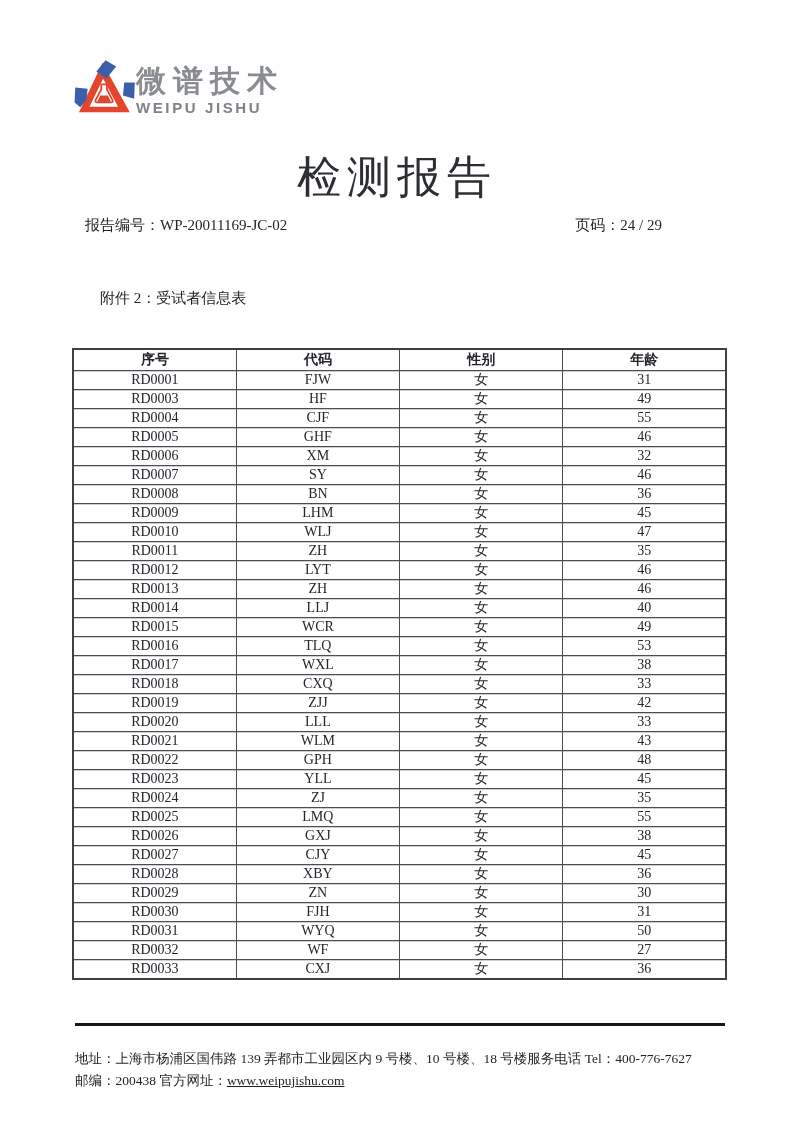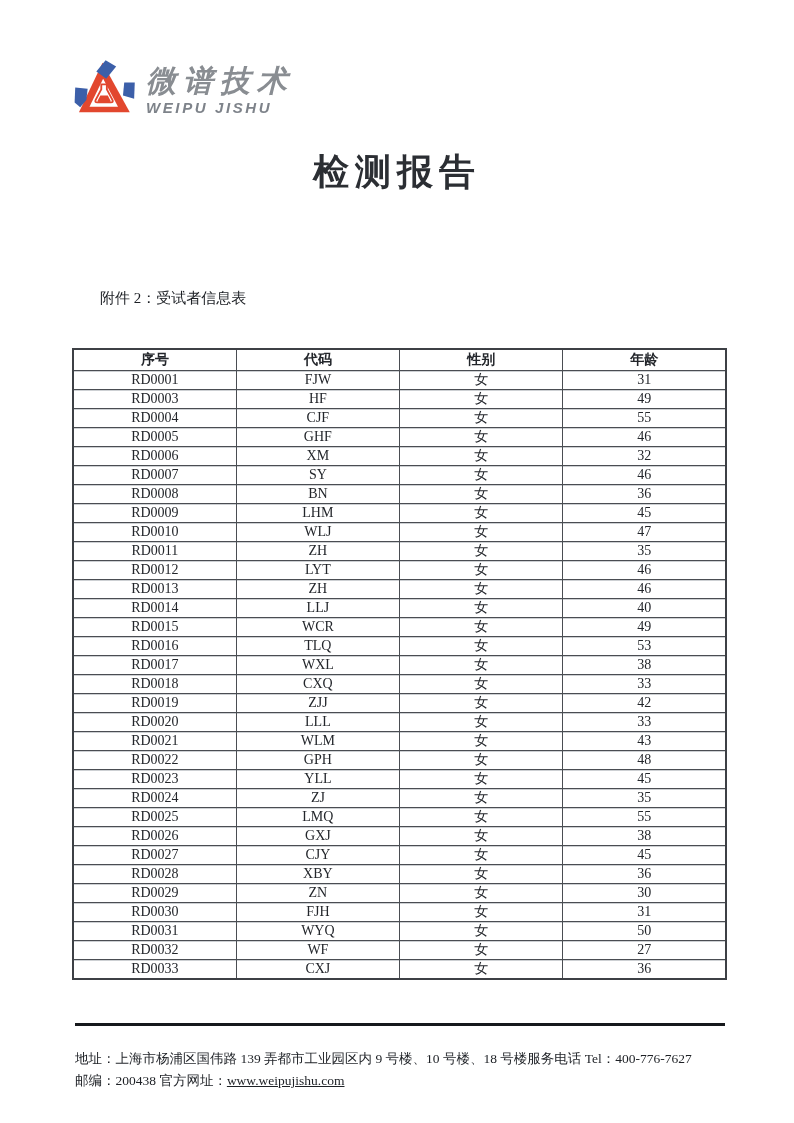--- a/index.html
+++ b/index.html
@@ -7,39 +7,39 @@
     position: relative;
     width: 794px; height: 1123px;
     margin: 0 auto;
     background: #ffffff;
     font-family: "Liberation Serif", serif;
     color: #1f1f1f;
     overflow: hidden;
   }
 
   
-  .logo { position: absolute; top: 58px; left: 74px; display: flex; align-items: center; gap: 10px; font-style: italic; }
+  .logo { position: absolute; top: 58px; left: 74px; display: flex; align-items: center; gap: 0; }
   .logo-icon { width: 62px; height: 64px; flex: 0 0 auto; }
   .logo-text { display: flex; flex-direction: column; }
   .logo-cn {
     font-family: "Liberation Sans", sans-serif;
     font-size: 30px; font-weight: bold; letter-spacing: 7px;
     color: #898d92; line-height: 1.1; white-space: nowrap;
   }
   .logo-en {
     font-family: "Liberation Sans", sans-serif;
     font-size: 15px; font-weight: bold; letter-spacing: 2.6px;
     color: #7e838a; line-height: 1.2; margin-top: 2px; white-space: nowrap;
   }
 
   
   .doc-title {
     position: absolute; top: 148px; left: 0; width: 100%;
     text-align: center;
-    font-size: 36px; font-weight: bold; letter-spacing: 6px;
+    font-size: 44px; font-weight: normal; letter-spacing: 6px;
     color: #2b2e33; margin: 0;
   }
 
   
   .meta-row {
     position: absolute; top: 216px; left: 85px; width: 577px;
     display: flex; justify-content: space-between;
     font-size: 15px; color: #22252a;
   }
 
@@ -96,20 +96,28 @@
       <path d="M42.5,59 l-4,7.5 q-1.5,3 1.5,3 h17 q3,0 1.5,-3 l-4,-7.5 z" fill="#e2472e"></path>
     </svg>
     <div class="logo-text">
       <div class="logo-cn">微谱技术</div>
       <div class="logo-en">WEIPU JISHU</div>
     </div>
   </div>
 
   <h1 class="doc-title">检测报告</h1>
 
+  <div class="meta-row">
+    <div>
+      <span>报告编号：</span><span>WP-20011169-JC-02</span>
+    </div>
+    <div>
+      <span>页码：</span><span>24 / 29</span>
+    </div>
+  </div>
 
   <div class="attachment-title">附件 2：受试者信息表</div>
 
   <table class="subjects">
     <thead>
       <tr>
           <th>序号</th>
           <th>代码</th>
           <th>性别</th>
           <th>年龄</th>

